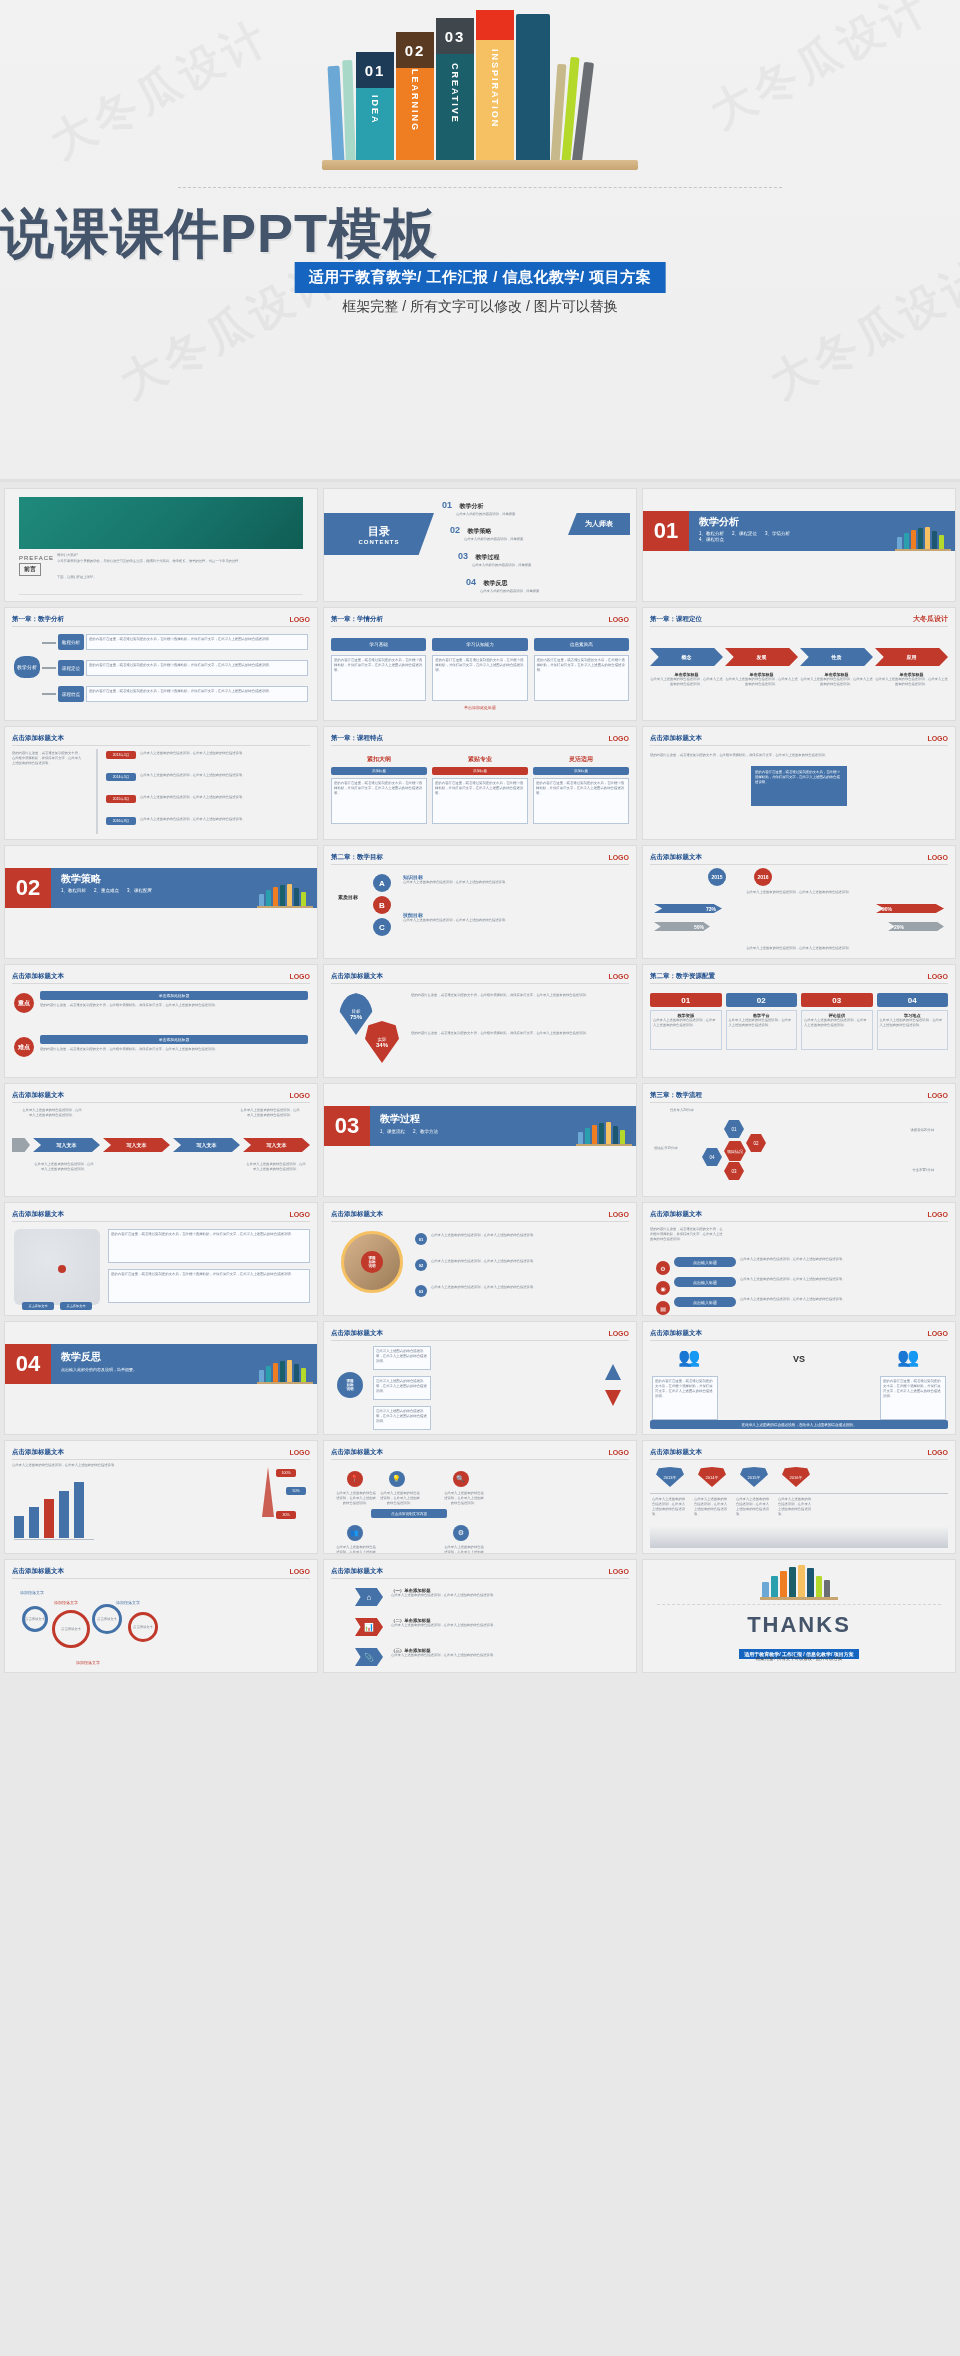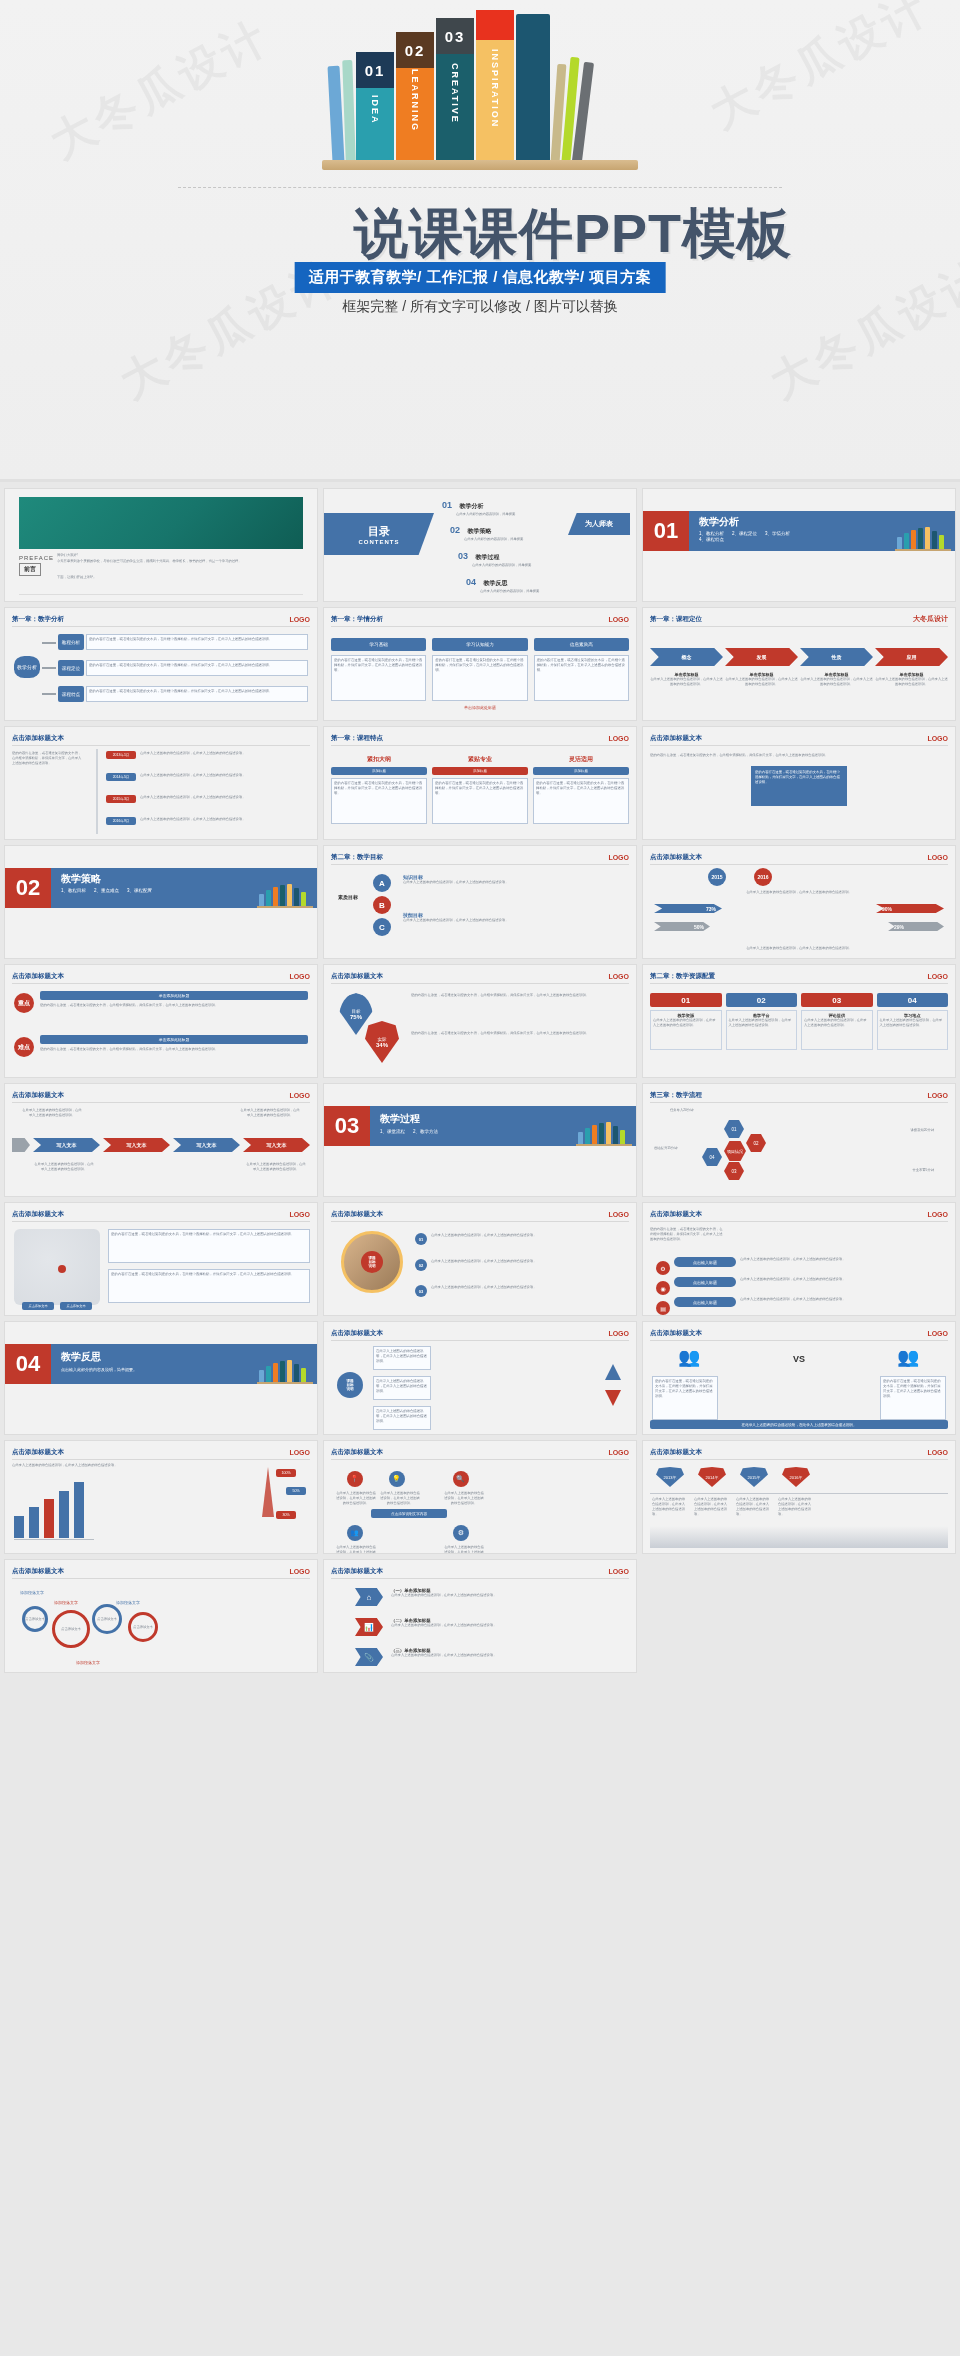--- a/index.html
+++ b/index.html
@@ -26,21 +26,21 @@
         writing-mode:vertical-rl; text-orientation:mixed;
         color:#fff; font-size:9px; letter-spacing:2px; font-weight:bold;
         display:flex; align-items:center; justify-content:center; padding-bottom:12px;}
   .shelf { position:absolute; bottom:0; left:-8px; width:316px; height:10px;
            background:linear-gradient(180deg,#d9bc8f,#c7a571); border-radius:2px;}
   .numbox { position:absolute; top:0; left:0; right:0; height:36px; color:#fff;
             font-size:15px; font-weight:bold; display:flex; align-items:center;
             justify-content:center; writing-mode:horizontal-tb; }
   .dashline { position:absolute; top:187px; left:178px; width:604px;
               border-top:1px dashed #c6c6c6; }
-  .maintitle { position:absolute; top:198px; left:0; width:792px; text-align:right;
+  .maintitle { position:absolute; top:198px; left:0; width:792px; text-align:left;
                font-size:54px; font-weight:bold; color:#44546a;
                letter-spacing:1px; text-shadow:2px 2px 0 rgba(0,0,0,0.06); }
   .subbar { position:absolute; top:262px; left:50%; transform:translateX(-50%);
             background:#1565C0; color:#fff; font-size:15px; font-weight:bold;
             padding:6px 14px; letter-spacing:0.5px; white-space:nowrap; }
   .subnote { position:absolute; top:298px; left:0; width:960px; text-align:center;
              font-size:14px; color:#3d3d3d; }
 
   
   .grid { width:960px; padding:6px 4px 8px 4px; display:grid;
@@ -743,14 +743,33 @@
         <div class="tiny">在此录入上述图表的综合描述说明，在此录入上述图表的综合描述说明。</div>
       </div>
       <div style="position:absolute;left:24px;top:66px;width:28px;height:18px;background:#4472a8;clip-path:polygon(0 0,78% 0,100% 50%,78% 100%,0 100%,20% 50%);display:flex;align-items:center;justify-content:center;color:#fff;font-size:8px;">📎</div>
       <div style="position:absolute;left:60px;top:66px;right:0;">
         <div style="font-size:4.4px;font-weight:bold;color:#333;">（三）单击添加标题</div>
         <div class="tiny">在此录入上述图表的综合描述说明，在此录入上述图表的综合描述说明。</div>
       </div>
     </div>
   </div>
 
+  <div class="slide">
+    <div style="position:absolute;left:50%;transform:translateX(-50%);top:6px;width:78px;height:34px;">
+      <div class="bm" style="left:2px;height:16px;background:#6ca8d6;width:7px;"></div>
+      <div class="bm" style="left:11px;height:22px;background:#2a9fae;width:7px;"></div>
+      <div class="bm" style="left:20px;height:27px;background:#ef7d22;width:7px;"></div>
+      <div class="bm" style="left:29px;height:31px;background:#1b5f6b;width:7px;"></div>
+      <div class="bm" style="left:38px;height:33px;background:#f5c163;width:7px;"></div>
+      <div class="bm" style="left:47px;height:30px;background:#1c5670;width:7px;"></div>
+      <div class="bm" style="left:56px;height:22px;background:#b4d92b;width:6px;"></div>
+      <div class="bm" style="left:64px;height:18px;background:#6b6f73;width:6px;"></div>
+      <div style="position:absolute;bottom:0;left:0;width:78px;height:3px;background:#c7a571;"></div>
+    </div>
+    <div style="position:absolute;top:44px;left:14px;right:14px;border-top:1px dashed #d5d5d5;"></div>
+    <div class="thanks" style="position:absolute;top:52px;left:0;right:0;">THANKS</div>
+    <div style="position:absolute;top:82px;left:0;right:0;text-align:center;">
+      <span class="tbar">适用于教育教学/ 工作汇报 / 信息化教学/ 项目方案</span>
+    </div>
+    <div style="position:absolute;top:96px;left:0;right:0;text-align:center;font-size:4.4px;color:#444;">框架完整 / 所有文字可以修改 / 图片可以替换</div>
+  </div>
 
 </div>
 
 </body></html>

